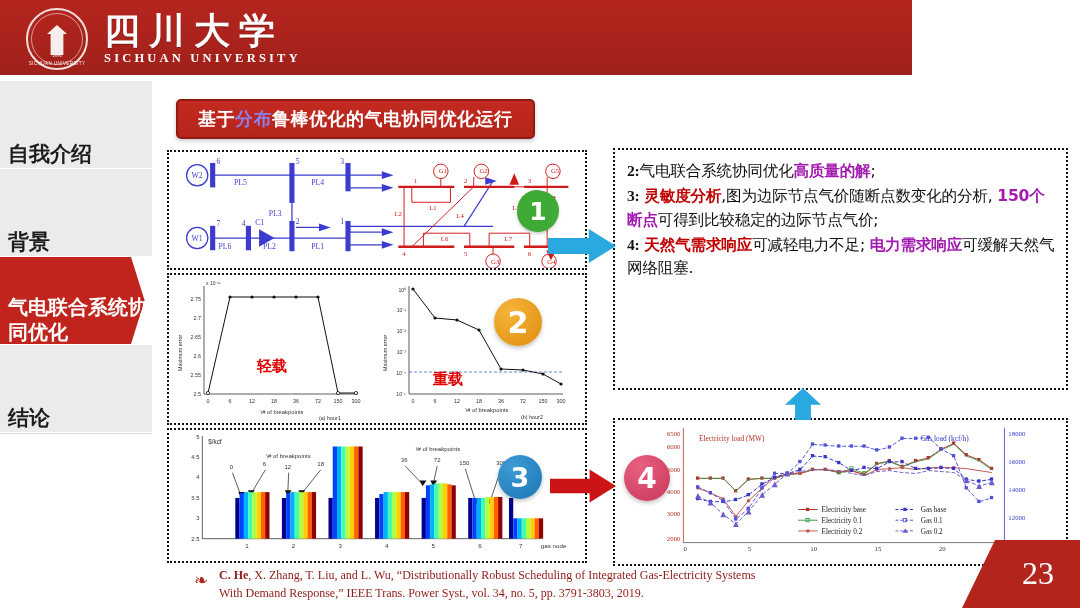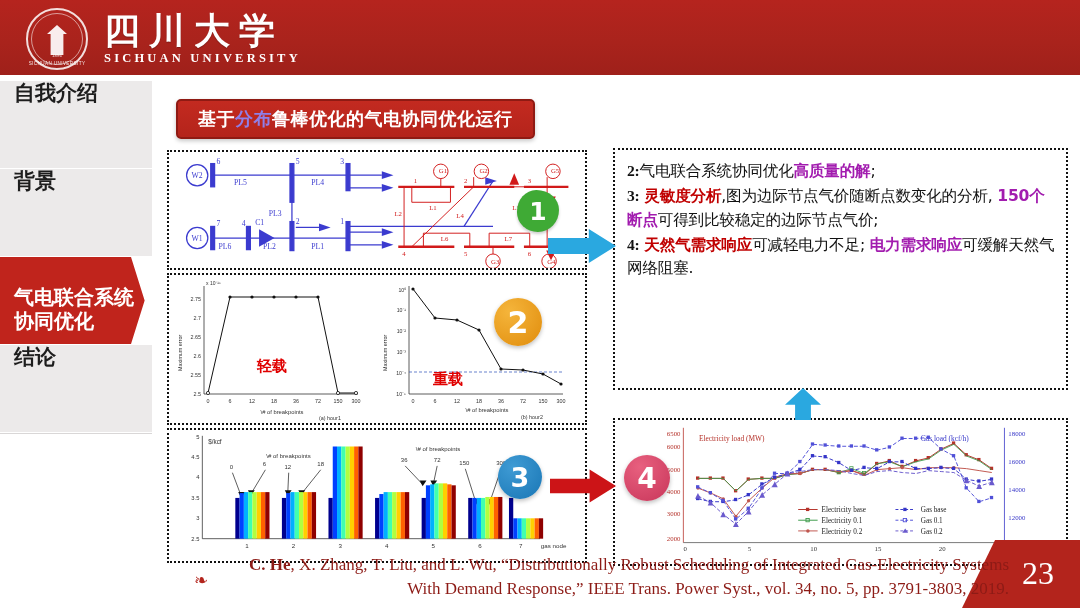--- a/index.html
+++ b/index.html
@@ -6,21 +6,21 @@
   body {
     width: 1080px; height: 608px;
     font-family: "Liberation Sans", "DejaVu Sans", sans-serif;
     background: #ffffff;
     overflow: hidden;
     position: relative;
   }
 
   
   .header {
-    position: absolute; left: 0; top: 0; width: 1080px; height: 78px;
+    position: absolute; left: 0; top: 0; width: 912px; height: 78px;
     background: linear-gradient(180deg,#b5241e 0%,#a9231c 55%,#9e201a 100%);
     overflow: hidden;
   }
   .header::after {
     content:""; position:absolute; left:0; bottom:0; width:100%; height:3px;
     background:#ffffff;
   }
   .logo-wrap { position:absolute; left:26px; top:8px; display:flex; align-items:center; gap:16px; }
   .seal { width:62px; height:62px; position:relative; }
   .seal .ring {
@@ -48,22 +48,22 @@
     line-height:1.05; text-shadow:0 1px 1px rgba(0,0,0,.25);
   }
   .brand-en {
     font-family:"Liberation Serif","DejaVu Serif",serif;
     font-size:12.5px; font-weight:bold; color:#ffffff; letter-spacing:3.2px; margin-top:2px;
   }
 
   
   .sidebar { position:absolute; left:0; top:81px; width:152px; height:527px; background:#ffffff; }
   .nav-item {
-    position:relative; height:88px; display:flex; align-items:flex-start;
-    padding-left:14px; background:#eceaea;
+    position:relative; height:88px; display:flex; align-items:flex-end;
+    padding-left:8px; background:#eceaea;
     border-bottom:1px solid #ffffff;
   }
   .nav-item .lbl {
     font-family:"DejaVu Sans","Liberation Sans",sans-serif;
     font-size:21px; font-weight:bold; color:#1d1d1d; line-height:1.22;
   }
   .nav-item.active { background:#c0241c; }
   .nav-item.active .lbl { color:#ffffff; font-size:20px;margin-top:28px; }
   .nav-item.active::after {
     content:""; position:absolute; right:-1px; top:0; width:22px; height:100%;
@@ -169,21 +169,21 @@
     clip-path: polygon(28% 0, 100% 0, 100% 100%, 0 100%);
   }
   #page-num {
     position:absolute; right:26px; bottom:16px; z-index:3;
     font-family:"Liberation Serif","DejaVu Serif",serif;
     font-size:32px; color:#ffffff;
   }
   .citation {
     position:absolute; left:219px; bottom:6px; width:790px;
     font-family:"Liberation Serif","DejaVu Serif",serif;
-    font-size:17px; color:#8d1b16; line-height:1.45;text-align:right;
+    font-size:12px; color:#8d1b16; line-height:1.45;
   }
   .citation b { font-weight:bold; }
   #cite-mark {
     position:absolute; left:194px; bottom:17px;
     font-size:17px; color:#b3241c;
   }
   .watermark {
     position:absolute; left:150px; bottom:0; width:930px; height:150px;
     opacity:.10; pointer-events:none;
     background:

